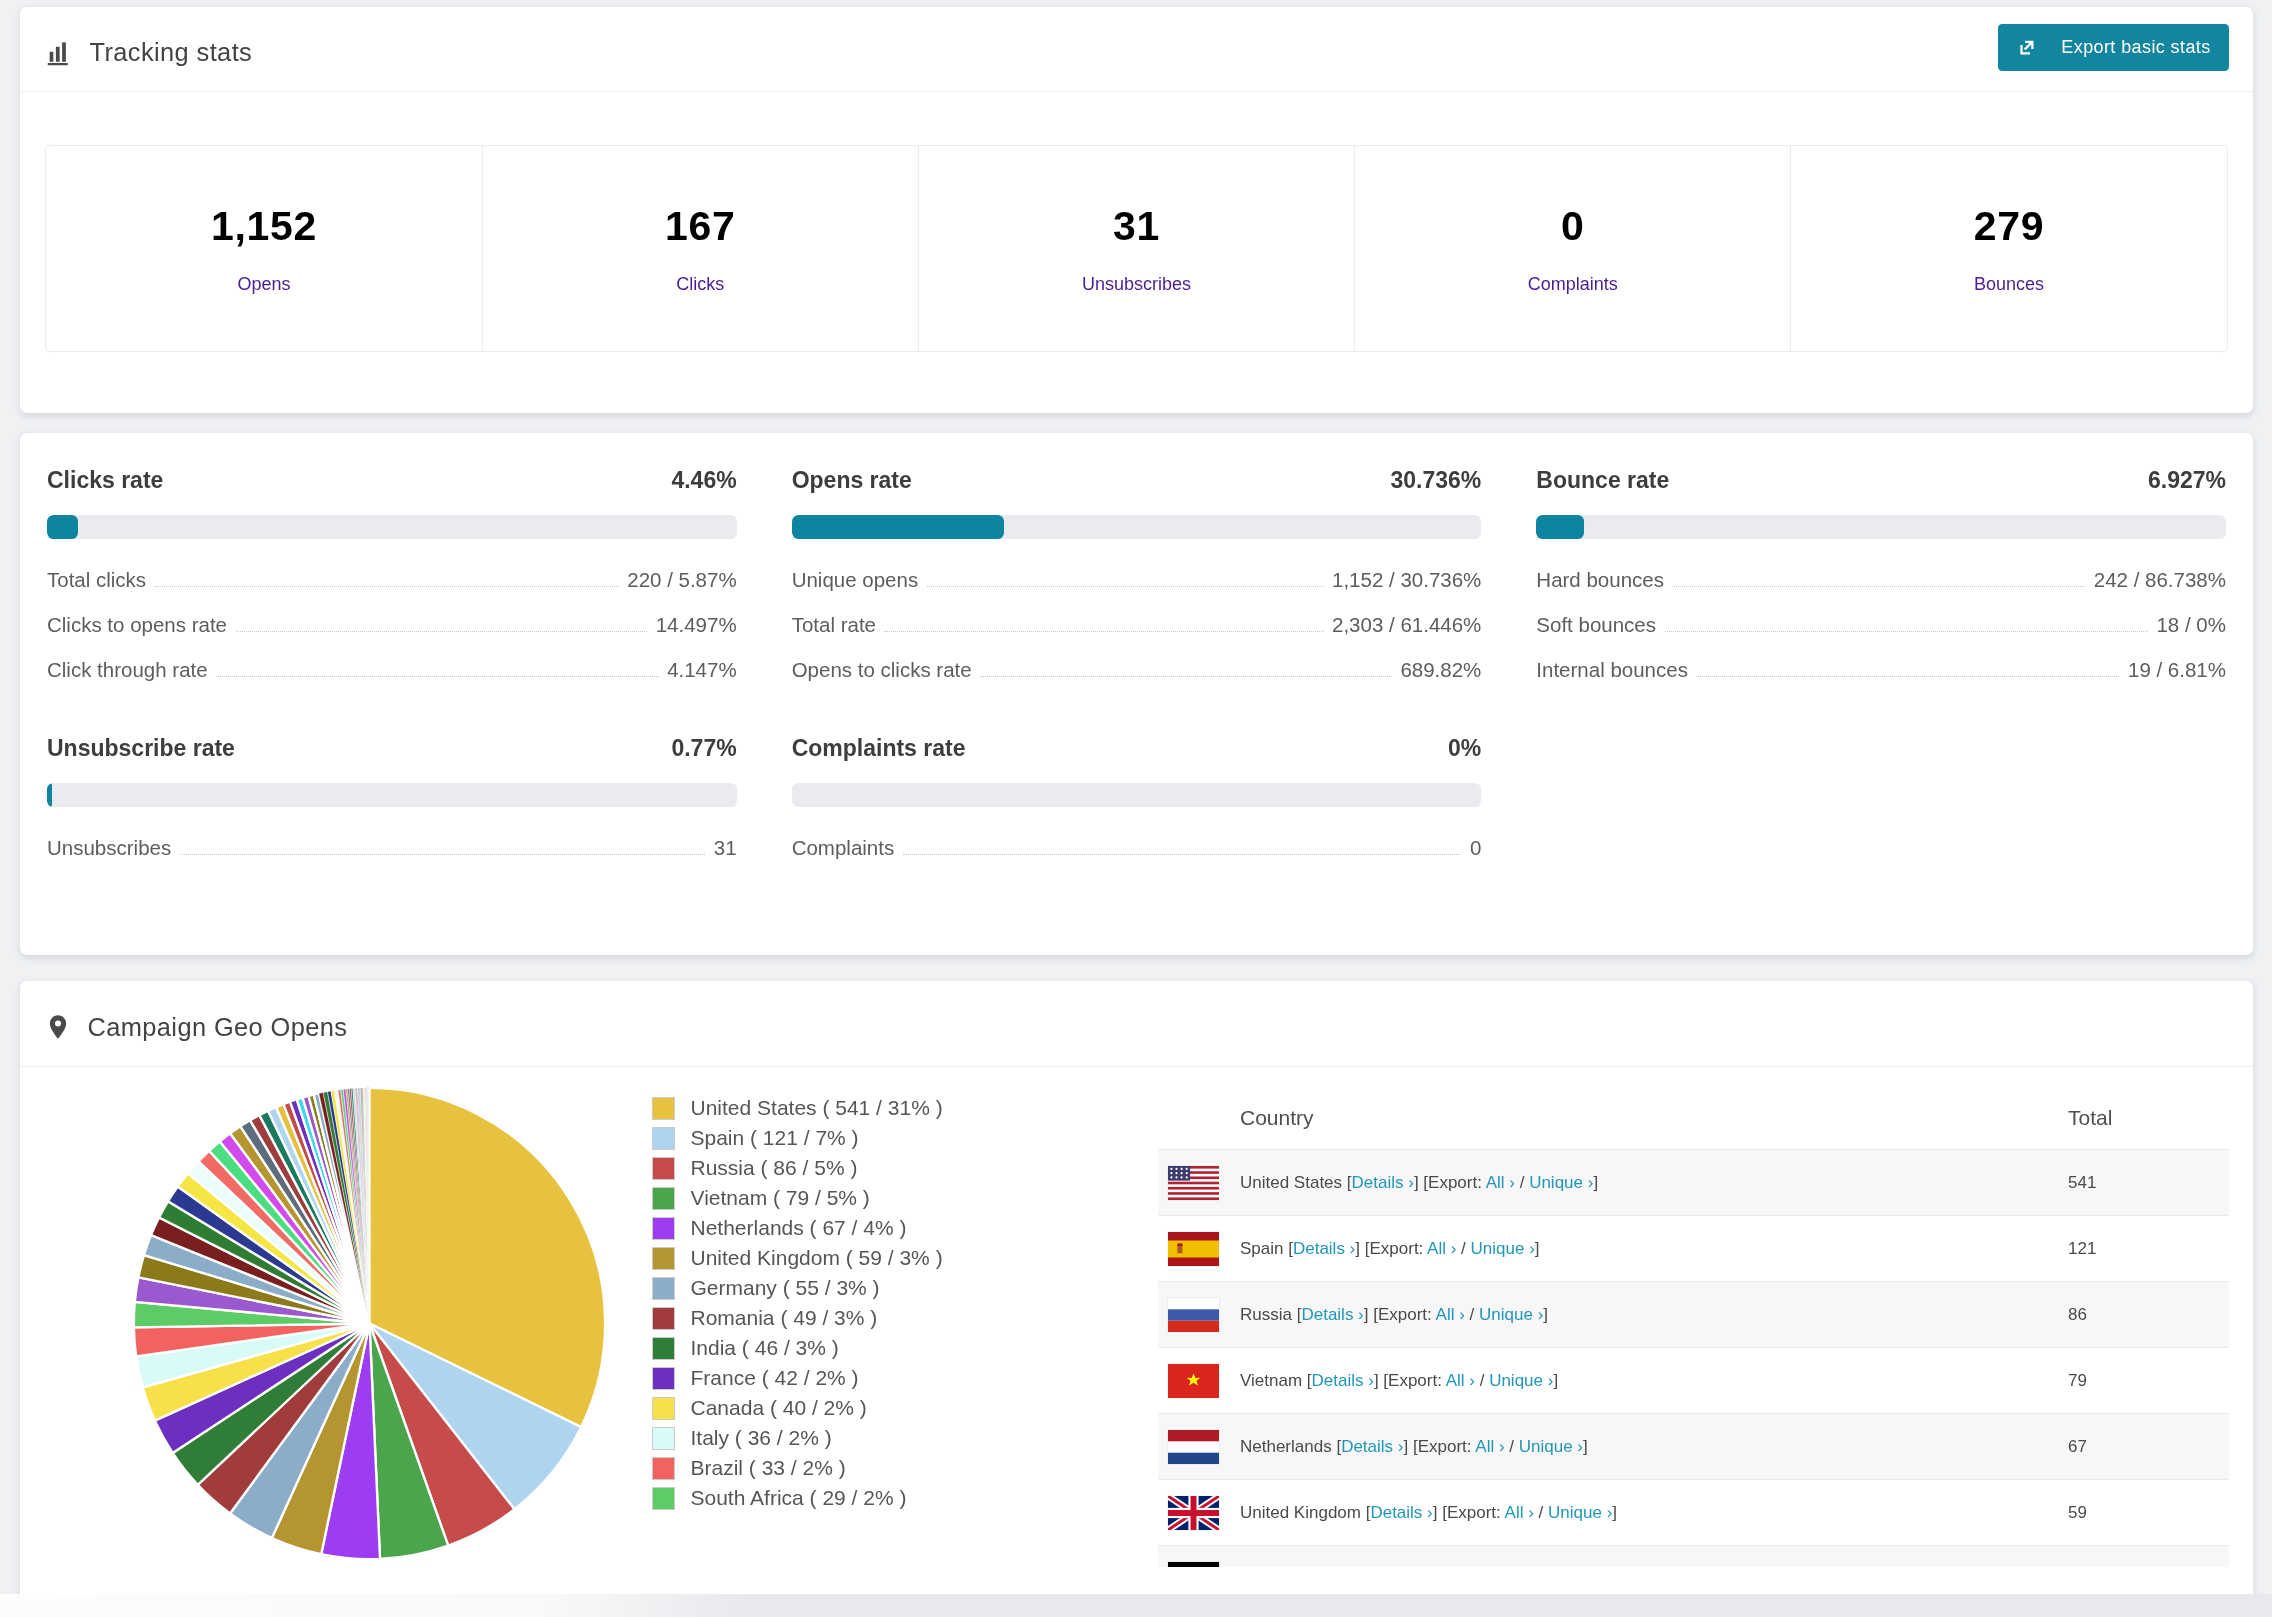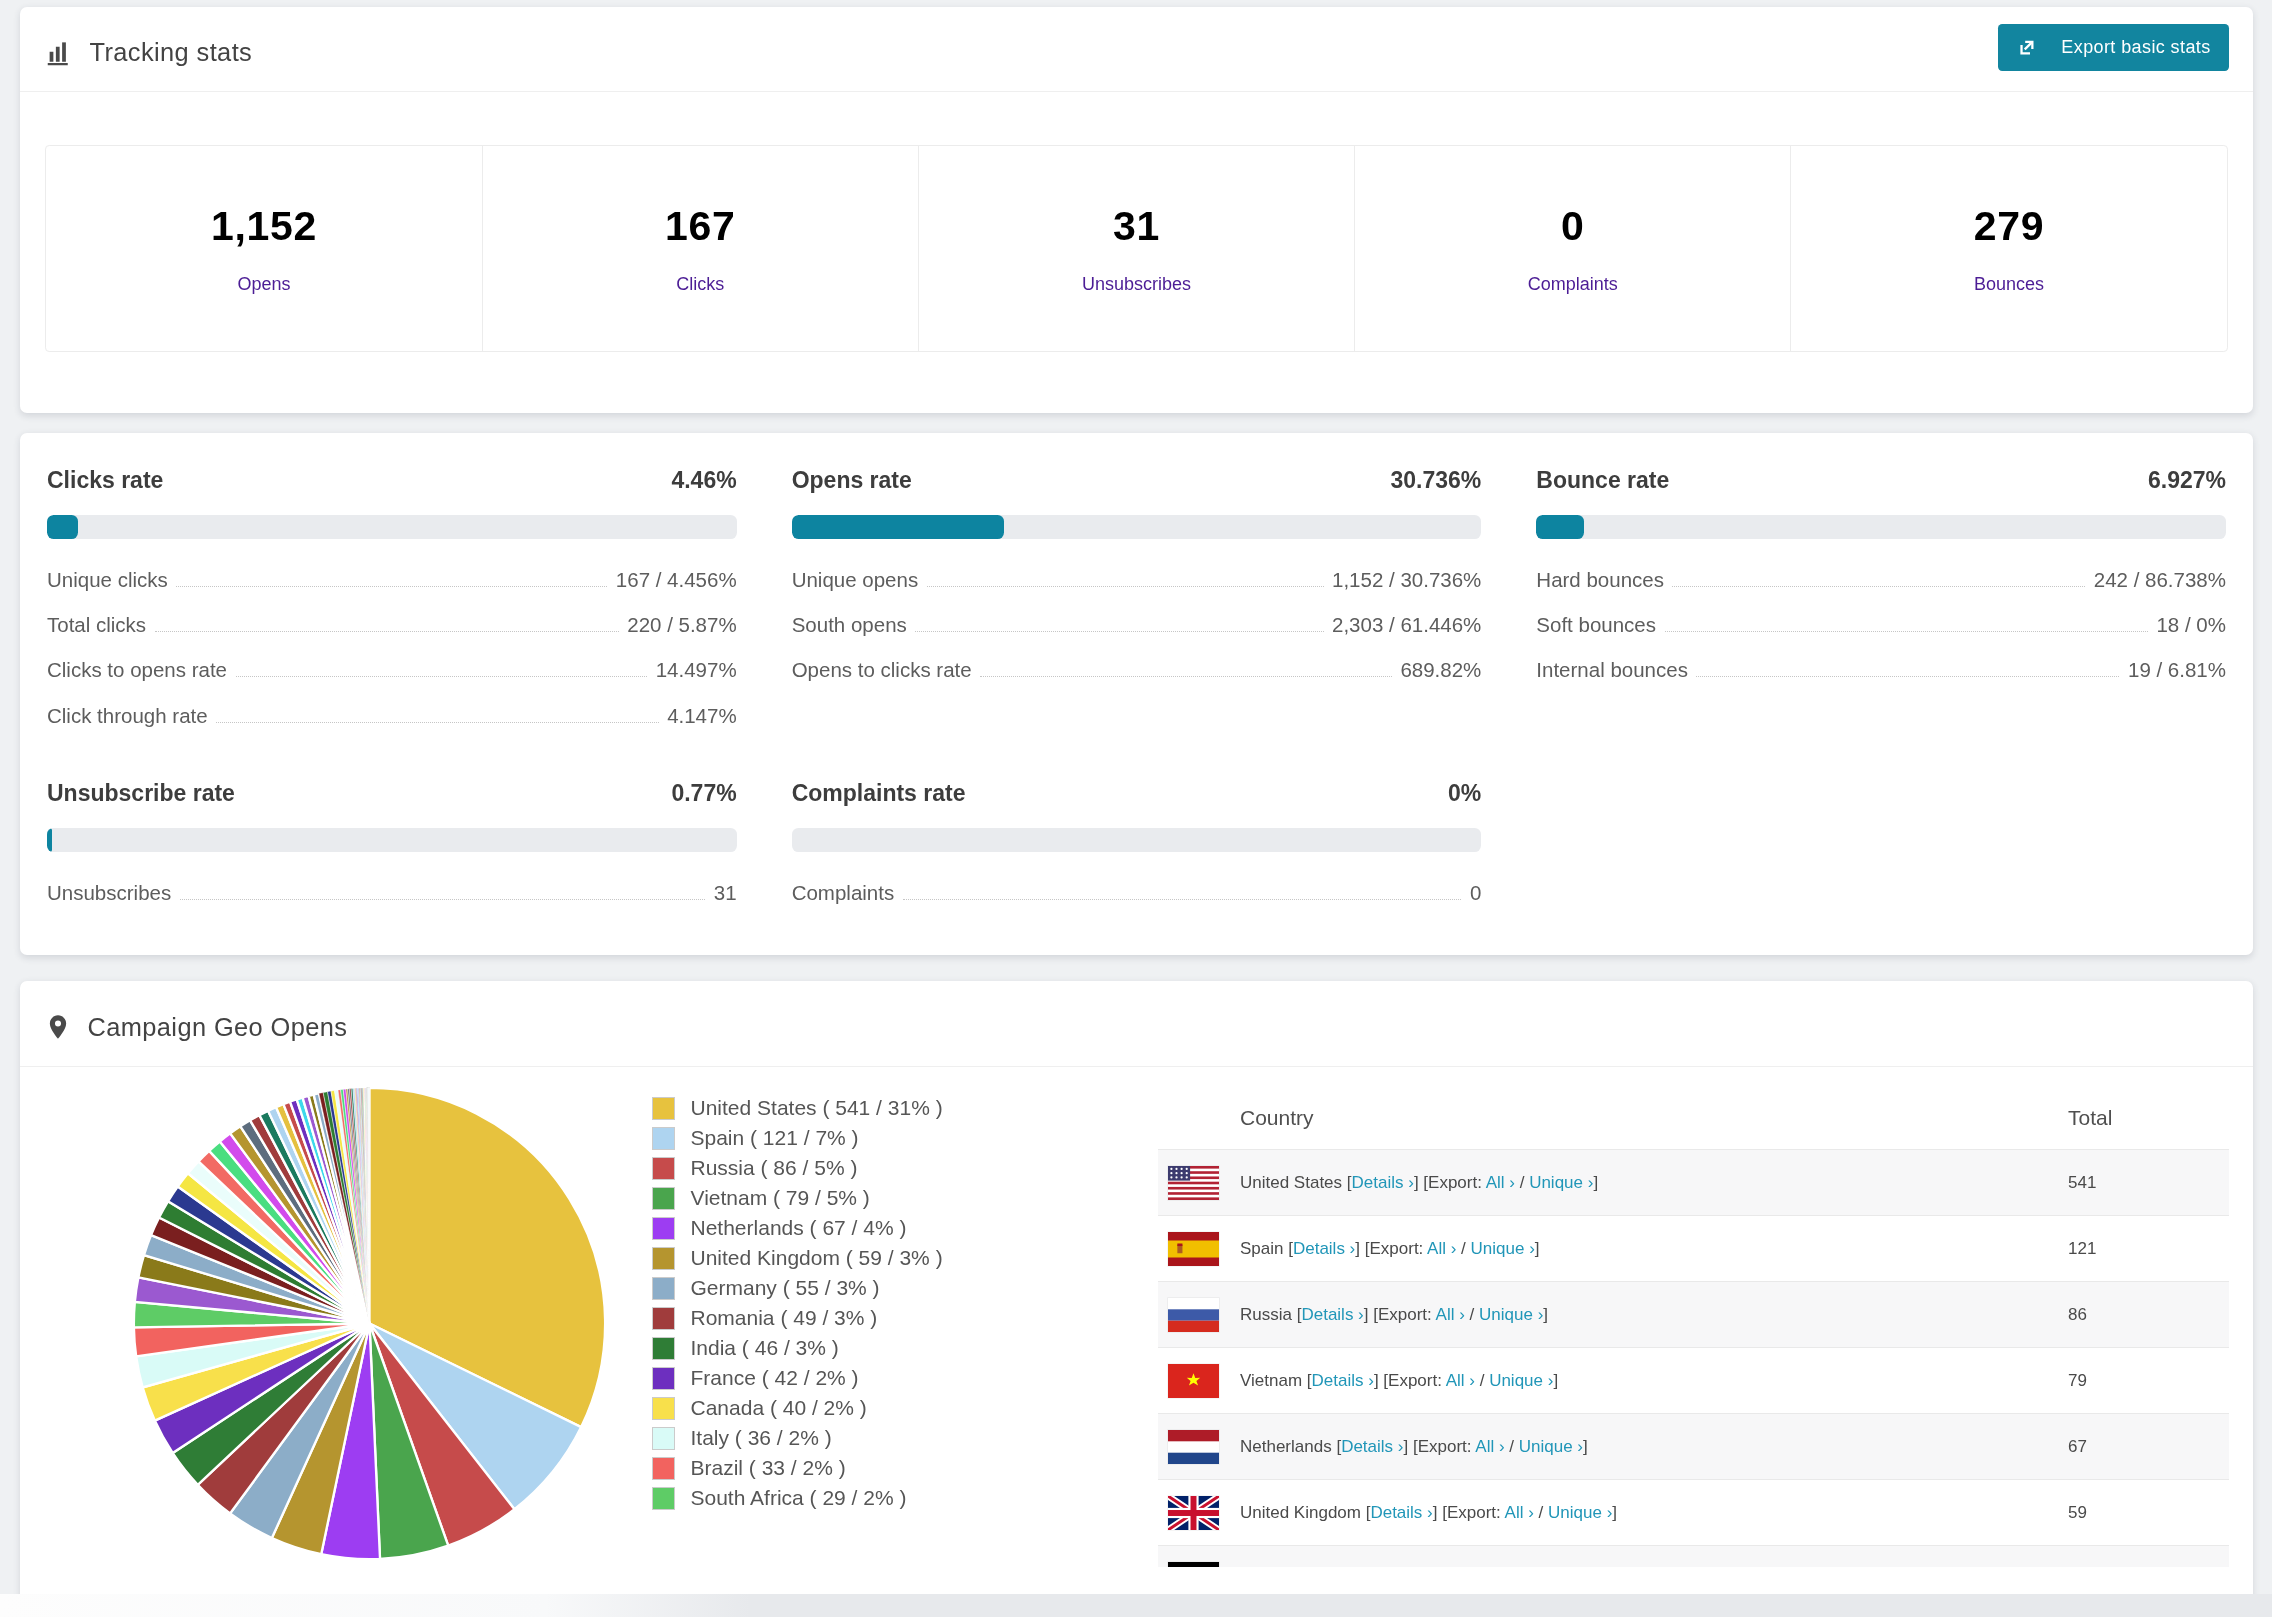--- a/index.html
+++ b/index.html
@@ -137,25 +137,20 @@
     <div class="rate-block">
         <div class="rate-head">
           <span class="rate-title">Clicks rate</span>
           <span class="rate-value">4.46%</span>
         </div>
         <div class="rate-bar">
           <div class="rate-fill" style="width: 4.46%;"></div>
         </div>
         <div class="rate-rows">
           <div class="rate-row">
-            <span class="lbl">Unique clicks</span>
-            <span class="leader"></span>
-            <span class="val">167 / 4.456%</span>
-          </div>
-          <div class="rate-row">
             <span class="lbl">Total clicks</span>
             <span class="leader"></span>
             <span class="val">220 / 5.87%</span>
           </div>
           <div class="rate-row">
             <span class="lbl">Clicks to opens rate</span>
             <span class="leader"></span>
             <span class="val">14.497%</span>
           </div>
           <div class="rate-row">
@@ -173,21 +168,21 @@
         <div class="rate-bar">
           <div class="rate-fill" style="width: 30.736%;"></div>
         </div>
         <div class="rate-rows">
           <div class="rate-row">
             <span class="lbl">Unique opens</span>
             <span class="leader"></span>
             <span class="val">1,152 / 30.736%</span>
           </div>
           <div class="rate-row">
-            <span class="lbl">South opens</span>
+            <span class="lbl">Total rate</span>
             <span class="leader"></span>
             <span class="val">2,303 / 61.446%</span>
           </div>
           <div class="rate-row">
             <span class="lbl">Opens to clicks rate</span>
             <span class="leader"></span>
             <span class="val">689.82%</span>
           </div>
         </div>
       </div>

